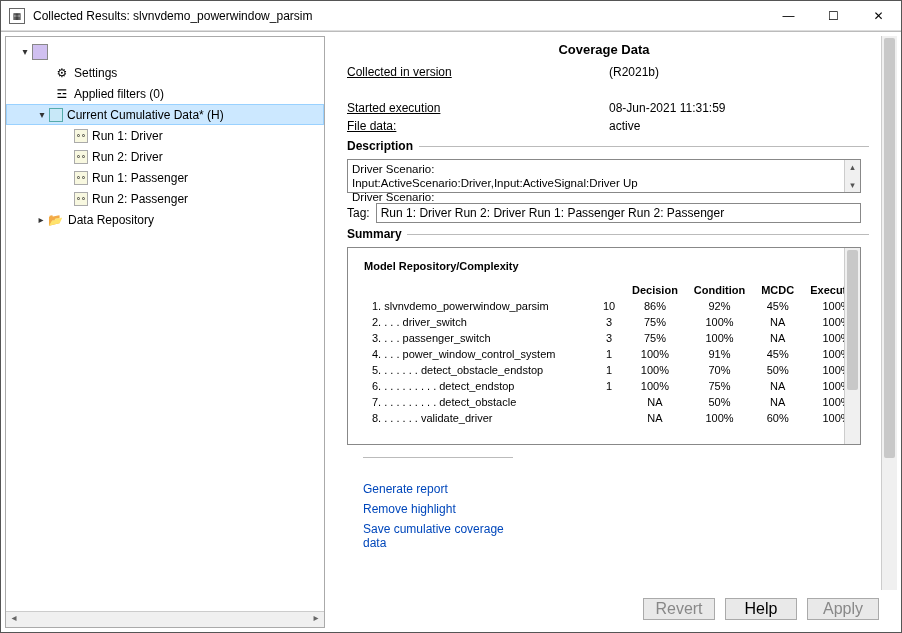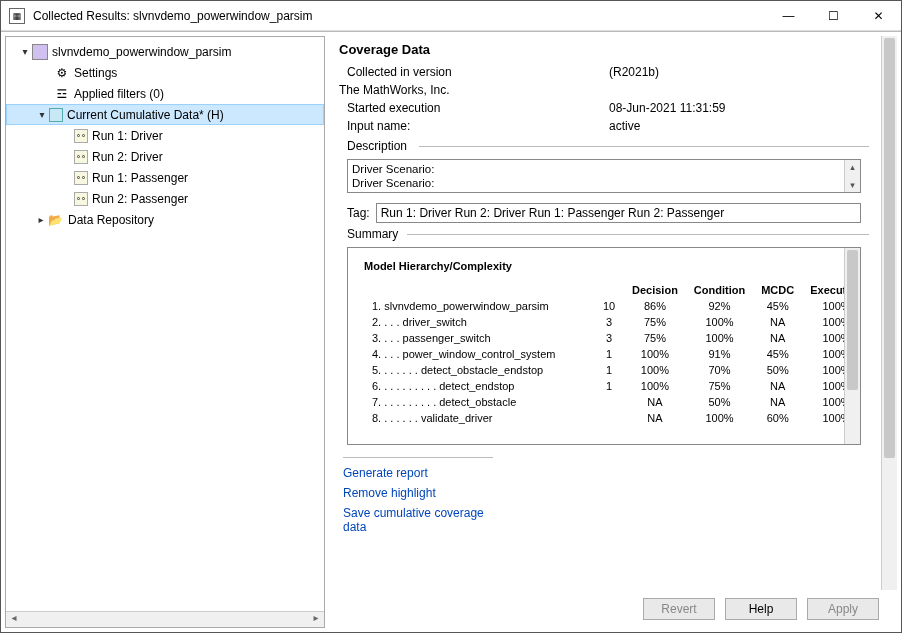--- a/index.html
+++ b/index.html
@@ -113,33 +113,35 @@
       position:relative;
       padding-right:18px;
     }
     .content-inner {
       padding:6px 10px 0 10px;
     }
     .section-title {
       font-weight:bold;
       font-size:13px;
       margin-bottom:6px;
+      text-align:center;
     }
     .info-row {
       display:flex;
       height:18px;
       align-items:center;
     }
-    .info-label { width:270px; padding-left:8px; }
+    .info-label { width:270px; padding-left:8px;text-decoration:underline; }
     .info-value { flex:1; }
     .fieldset-label{
       padding-left:8px;
       position:relative;
       margin-top:4px;
       height:14px;
+      font-weight:bold;
     }
     .fieldset-label::after{
       content:"";
       position:absolute;
       left:80px; right:0; top:50%;
       border-top:1px solid #bbb;
     }
     .fieldset-label.sum::after{ left:68px; }
     .desc-box {
       margin:6px 8px 0 8px;
@@ -209,24 +211,24 @@
     .summary-table td.num { min-width:30px; }
     .summary-box .vscroll {
       position:absolute; right:0; top:0; bottom:0; width:16px;
       background:#f0f0f0; border-left:1px solid #ccc;
     }
     .summary-box .vscroll .thumb {
       position:absolute; left:2px; right:2px; top:2px; height:140px;
       background:#c8c8c8; border-radius:2px;
     }
     .links {
-      margin:12px 8px 0 4px;
+      margin:12px 8px 0 24px;
       border-top:1px solid #bbb;
       width:150px;
-      padding-top:8px;
+      padding-top:24px;
     }
     .links a {
       display:block;
       color:#0047bb;
       text-decoration:none;
       font-size:12px;
       margin-bottom:6px;
     }
     .content-vscroll {
       position:absolute; right:0; top:0; bottom:0; width:16px;
@@ -239,21 +241,21 @@
     .button-bar {
       display:flex;
       justify-content:flex-end;
       gap:10px;
       padding:8px 18px 8px 8px;
     }
     .button-bar button {
       width:72px; height:22px;
       border:1px solid #aaa;
       background:#e9e9e9;
-      font-size:12px;
+      font-size:16px;
       font-family:inherit;
     }
     .button-bar button.disabled {
       color:#888;
     }
   </style>
 </head>
 <body>
 
 <div class="window">
@@ -268,21 +270,20 @@
     </div>
   </div>
 
   <div class="body-area">
 
     <div class="tree-panel">
       <div class="tree">
         <div class="tree-row">
           <span class="tree-twisty">▾</span>
           <span class="tree-icon icon-model"></span>
-          <span class="tree-label">slvnvdemo_powerwindow_parsim</span>
         </div>
         <div class="tree-row indent-2">
           <span class="tree-icon icon-settings">⚙</span>
           <span class="tree-label">Settings</span>
         </div>
         <div class="tree-row indent-2">
           <span class="tree-icon icon-filter">☲</span>
           <span class="tree-label">Applied filters (0)</span>
         </div>
         <div class="tree-row indent-1 selected">
@@ -325,53 +326,53 @@
           <div class="thumb"></div>
         </div>
         <div class="content-inner">
           <div class="section-title">Coverage Data</div>
 
           <div class="info-row">
             <div class="info-label">Collected in version</div>
             <div class="info-value">(R2021b)</div>
           </div>
           <div class="info-row">
-            <div class="info-value">The MathWorks, Inc.</div>
           </div>
           <div class="info-row">
             <div class="info-label">Started execution</div>
             <div class="info-value">08-Jun-2021 11:31:59</div>
           </div>
           <div class="info-row">
-            <div class="info-label">Input name:</div>
+            <div class="info-label">File data:</div>
             <div class="info-value">active</div>
           </div>
 
           <div class="fieldset-label">Description</div>
           <div class="desc-box">
             <div>Driver Scenario:</div>
+            <div>Input:ActiveScenario:Driver,Input:ActiveSignal:Driver Up</div>
             <div>Driver Scenario:</div>
             <div class="vscroll">
               <span>▴</span>
               <span>▾</span>
             </div>
           </div>
 
           <div class="tag-row">
             <span class="tag-label">Tag:</span>
             <input type="text" value="Run 1: Driver Run 2: Driver Run 1: Passenger Run 2: Passenger" style="">
           </div>
 
           <div class="fieldset-label sum" style="margin-top:4px;">Summary</div>
           <div class="summary-box">
             <div class="vscroll">
               <div class="thumb"></div>
             </div>
             <div class="summary-inner">
-              <div class="summary-header">Model Hierarchy/Complexity</div>
+              <div class="summary-header">Model Repository/Complexity</div>
               <table class="summary-table">
                 <tbody>
                     <tr>
                   <th></th>
                       <th></th>
                   <th>Decision</th>
                   <th>Condition</th>
                   <th>MCDC</th>
                   <th>Execution</th>
                 </tr>

